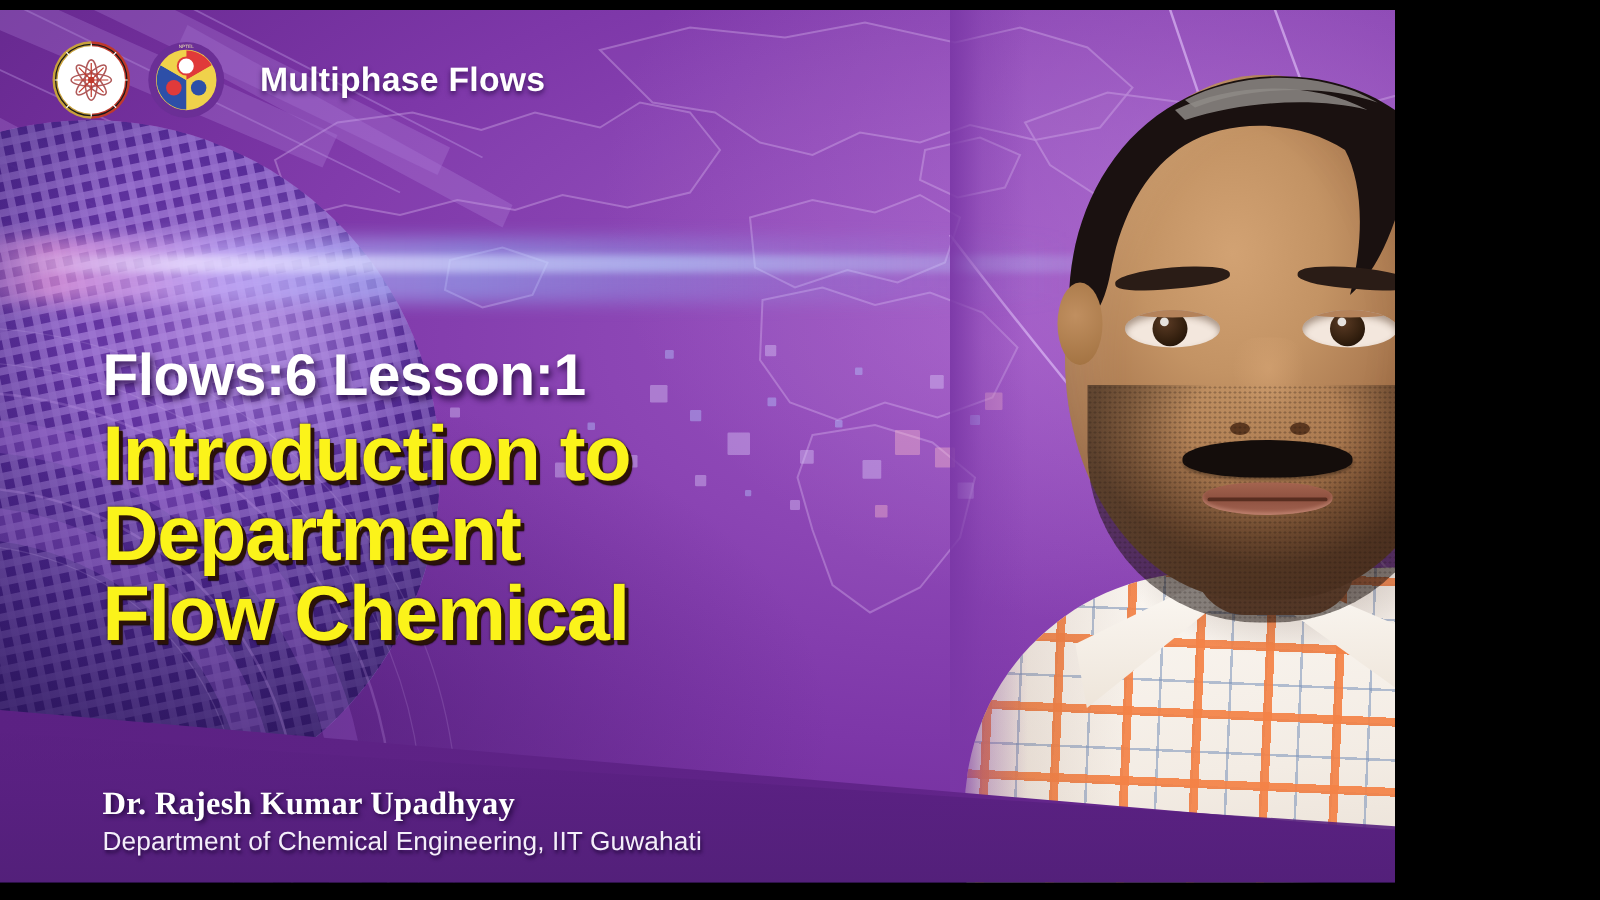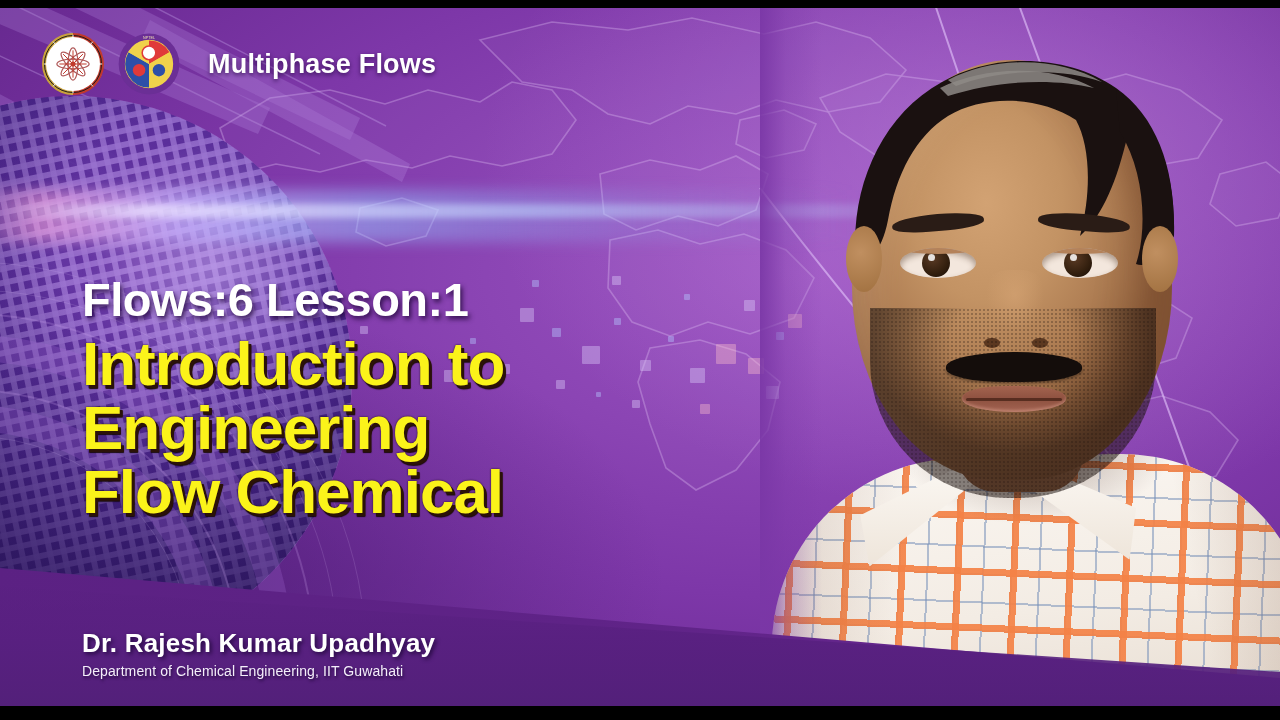--- a/index.html
+++ b/index.html
@@ -8,21 +8,21 @@
     padding: 0;
     background: #000;
     width: 1280px;
     height: 720px;
     overflow: hidden;
     font-family: "Liberation Sans", sans-serif;
   }
 
   #stage {
     position: relative;
-    width: 1280px;
+    width: 1116px;
     height: 720px;
     background: #4c1d95;
     overflow: hidden;
   }
 
   
   .letterbox {
     position: absolute;
     left: 0;
     width: 1280px;
@@ -557,25 +557,26 @@
     top: 620px;
     z-index: 60;
   }
   .credit-name {
     color: #ffffff;
     font-size: 26px;
     font-weight: bold;
     letter-spacing: .2px;
     text-shadow: 2px 2px 4px rgba(30,6,55,.9);
     white-space: nowrap;
+    font-family: Liberation Serif, serif;
   }
   .credit-dept {
     margin-top: 4px;
     color: #f4eefa;
-    font-size: 14px;
+    font-size: 21px;
     font-weight: normal;
     letter-spacing: .1px;
     text-shadow: 1px 2px 3px rgba(30,6,55,.85);
     white-space: nowrap;
   }
 </style>
 </head>
 <body>
 
 <div id="stage">
@@ -782,21 +783,21 @@
         </svg>
       </div>
 
       <div class="course-title">Multiphase Flows</div>
     </div>
 
     <div class="textblock">
       <div class="week-lesson">Flows:6 Lesson:1</div>
       <div class="lesson-title">
         <span class="ln">Introduction to</span>
-        <span class="ln">Engineering</span>
+        <span class="ln">Department</span>
         <span class="ln">Flow Chemical</span>
       </div>
     </div>
 
     <div class="credit">
       <div class="credit-name">Dr. Rajesh Kumar Upadhyay</div>
       <div class="credit-dept">Department of Chemical Engineering, IIT Guwahati</div>
     </div>
 
   </div>

